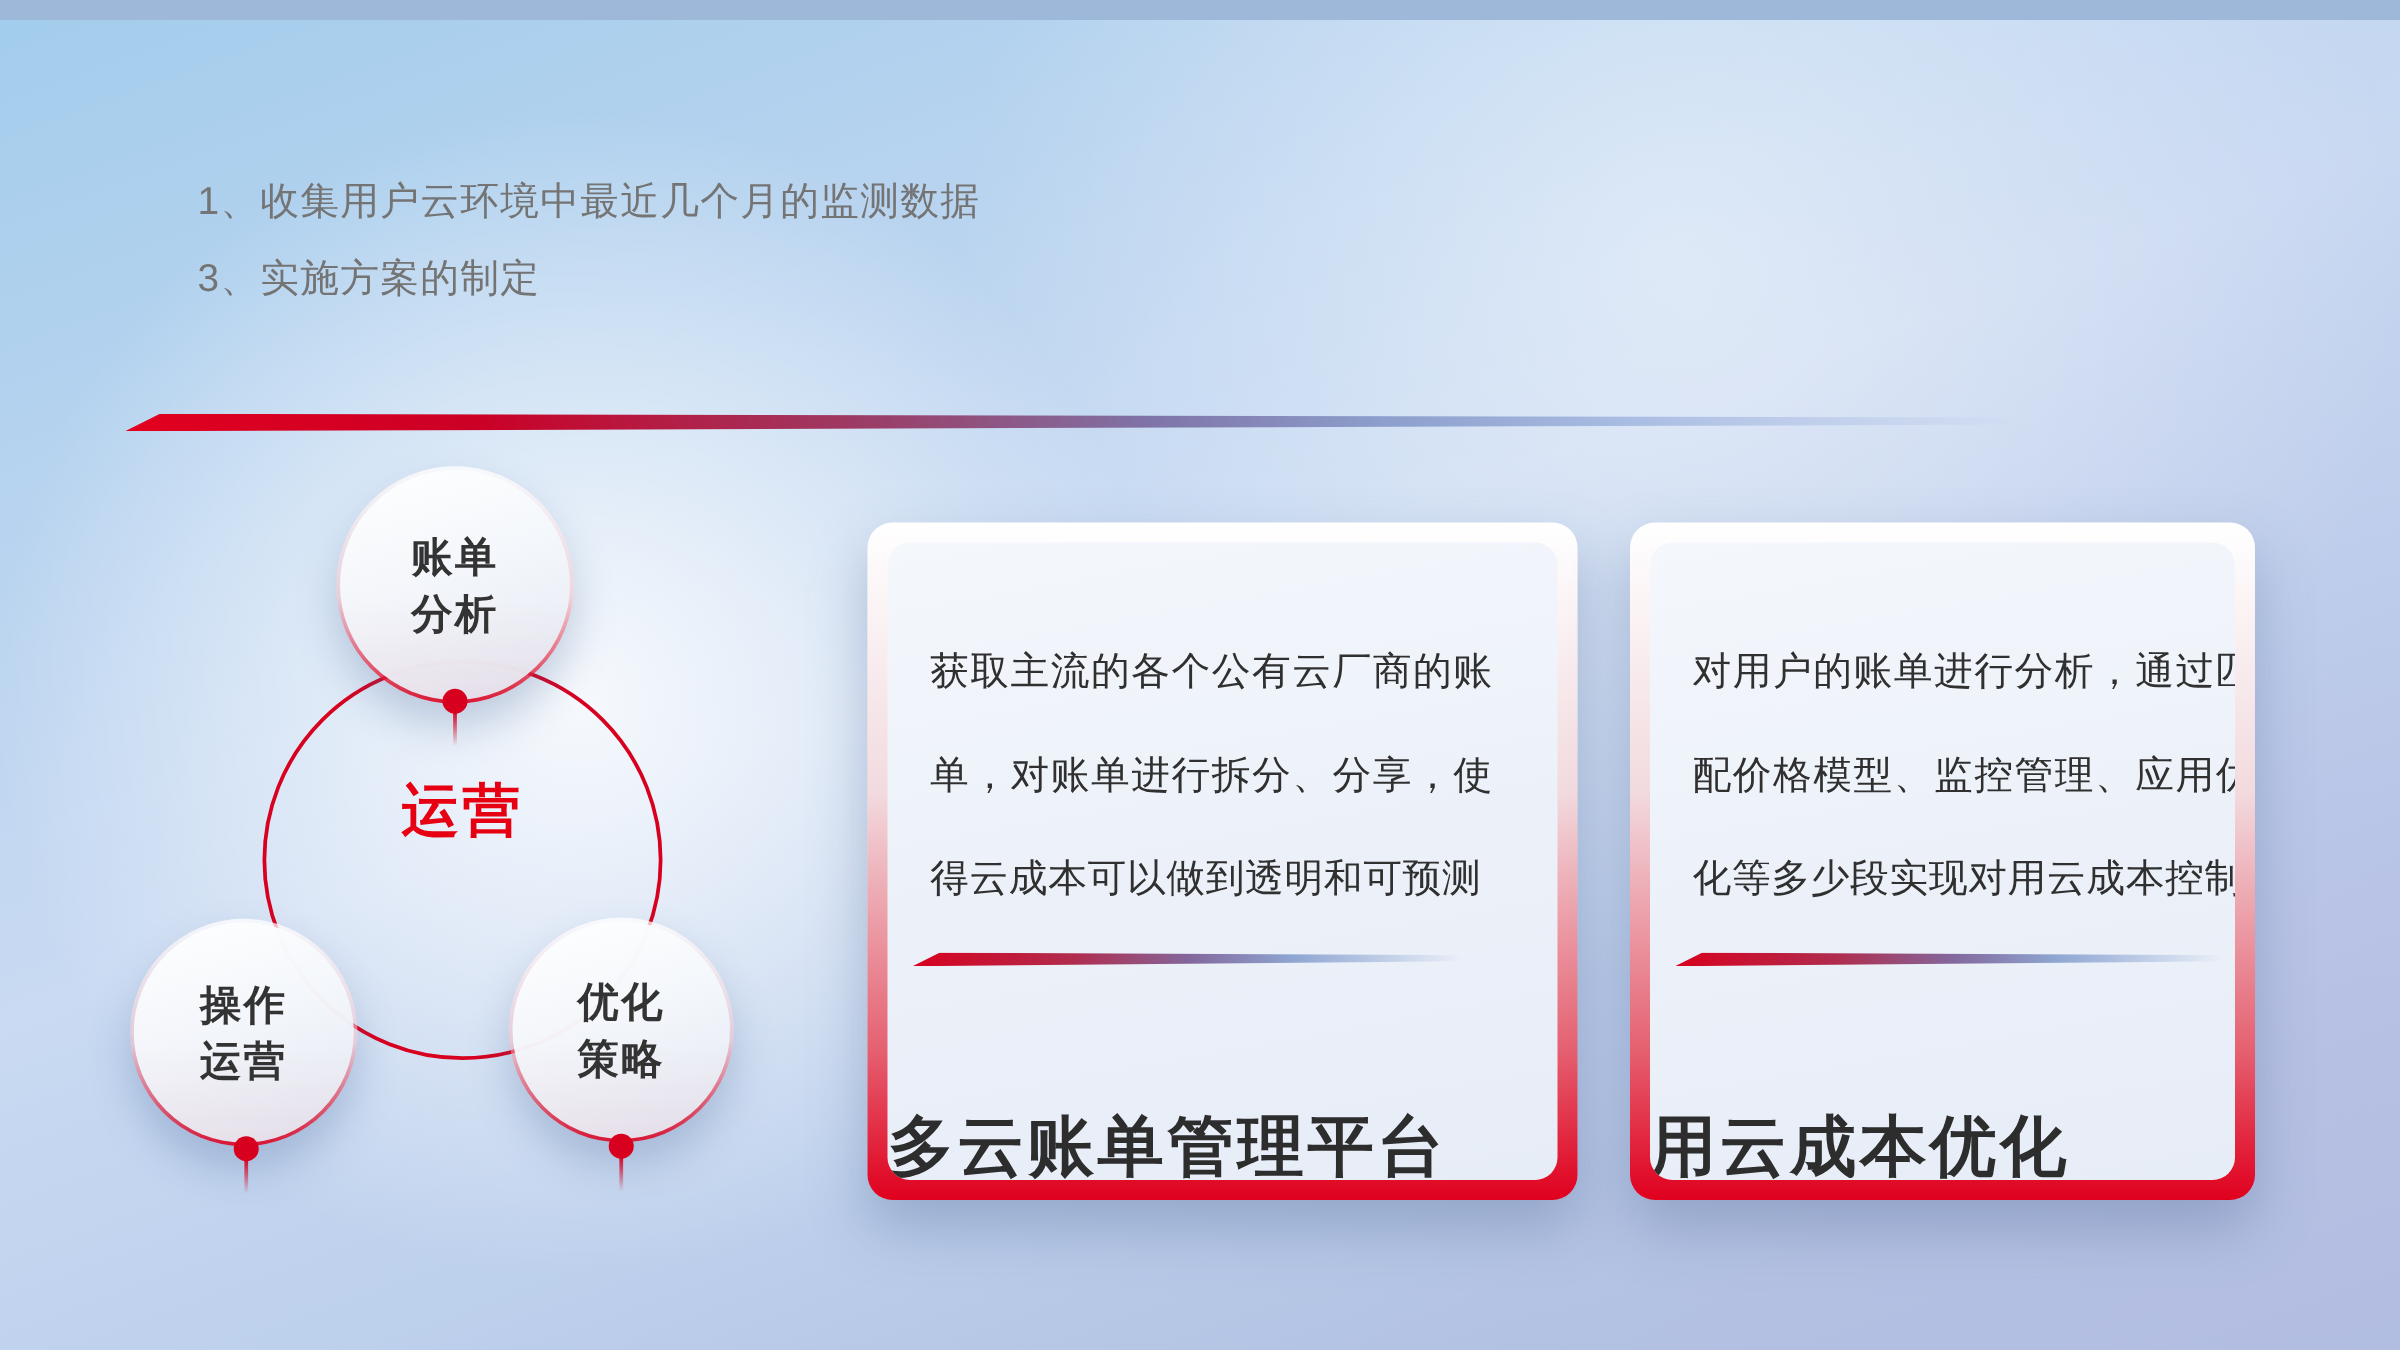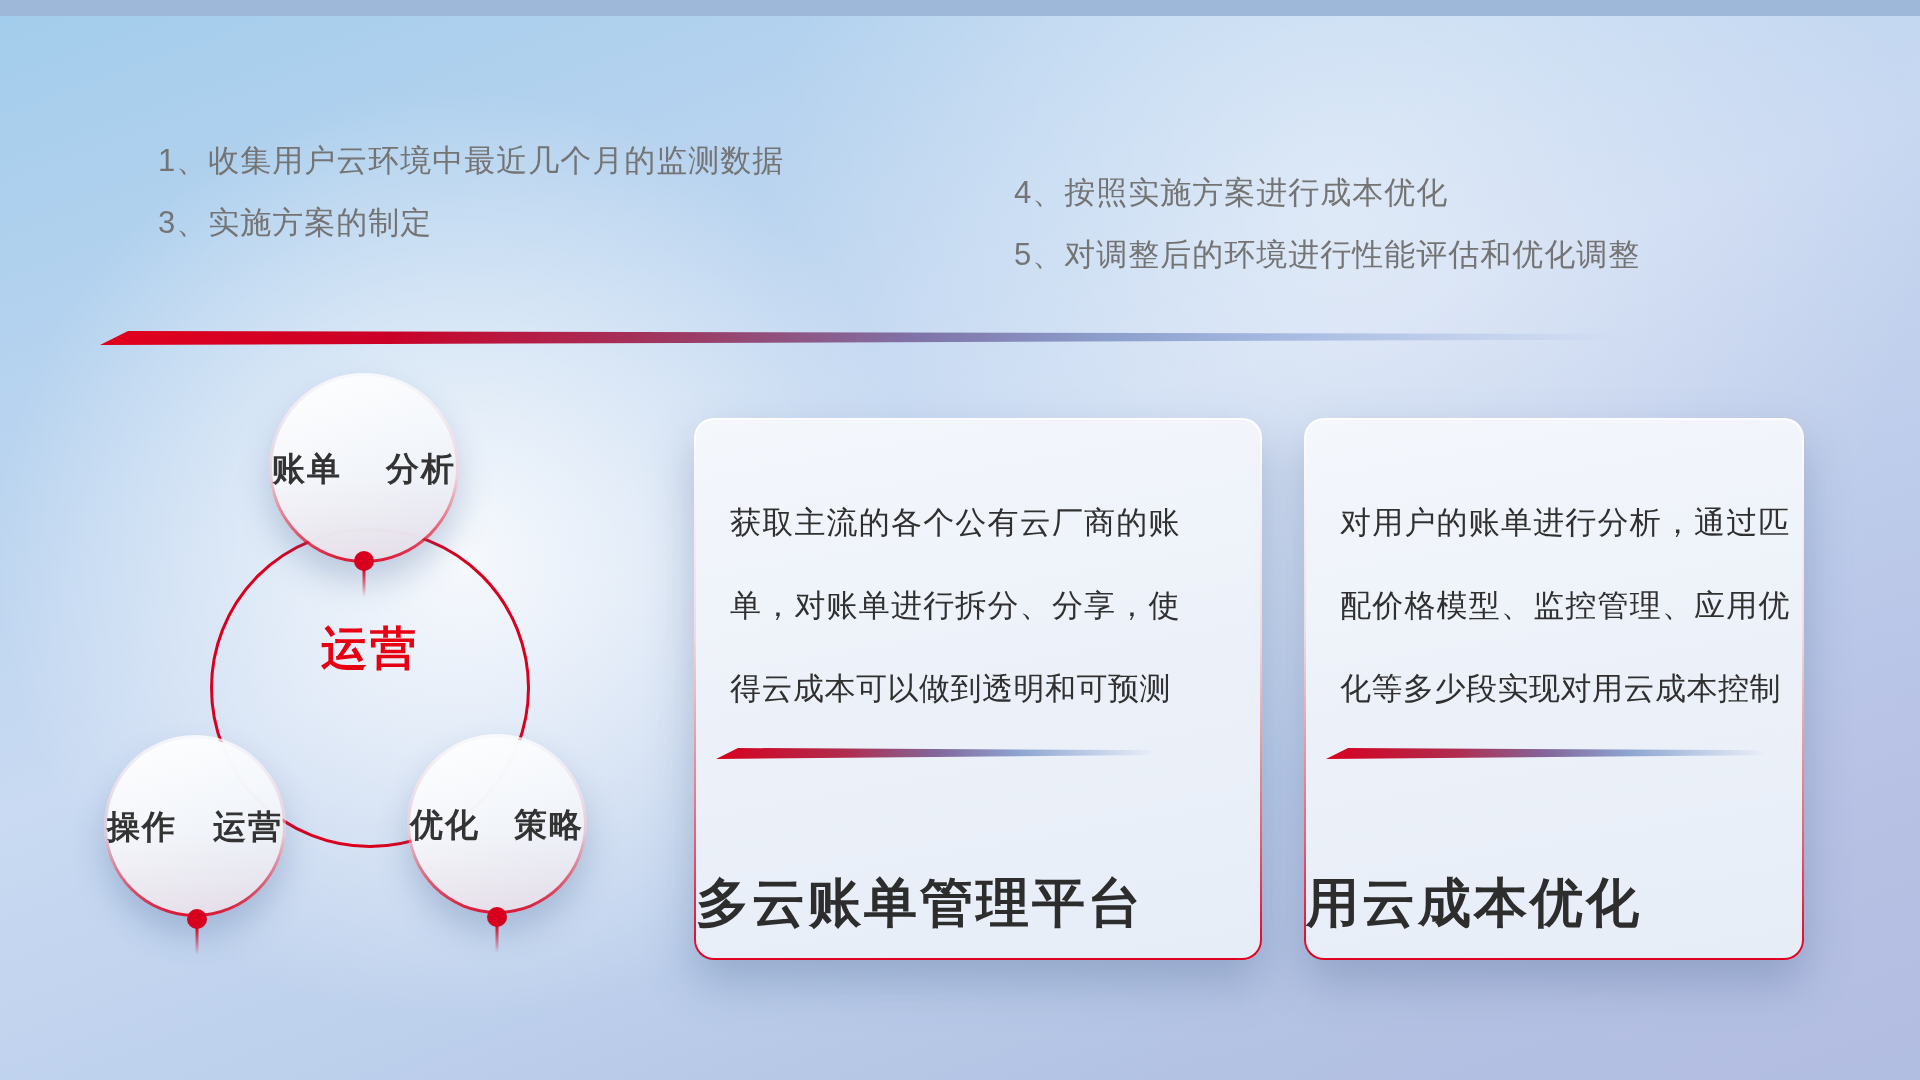--- a/index.html
+++ b/index.html
@@ -35,42 +35,42 @@
     letter-spacing:3px; color:#e60012;
   }
   .node {
     position:absolute; border-radius:50%; padding:3px; box-sizing:border-box; z-index:3;
     background:linear-gradient(180deg, rgba(255,255,255,0.75) 0%, rgba(240,185,195,0.55) 55%, rgba(216,0,31,0.9) 100%);
     box-shadow:0 18px 32px rgba(70,100,150,0.28);
   }
   .node-fill {
     width:100%; height:100%; border-radius:50%;
     background:linear-gradient(160deg, rgba(255,255,255,0.97) 0%, rgba(244,248,252,0.95) 45%, rgba(227,235,245,0.92) 100%);
-    display:flex; align-items:center; justify-content:space-between;
+    display:flex; flex-direction:column; align-items:center; justify-content:center;
   }
   .node-label { font-size:33px; font-weight:600; color:#333; line-height:45px; letter-spacing:2px; text-align:center; }
   .node-bill     { left:269px; top:357px; width:190px; height:190px; }
   .node-operate  { left:104px; top:719px; width:182px; height:182px; }
   .node-strategy { left:407px; top:718px; width:180px; height:180px; }
   .pin { position:absolute; width:22px; height:52px; z-index:4; }
   .pin::before {
     content:""; position:absolute; left:1px; top:0; width:20px; height:20px;
     border-radius:50%; background:#d8001f;
   }
   .pin::after {
     content:""; position:absolute; left:50%; top:18px; width:3px; height:28px;
     transform:translateX(-50%);
     background:linear-gradient(180deg,#d8001f 0%, rgba(216,0,31,0) 100%);
   }
   .pin-top   { left:353px; top:535px; }
   .pin-left  { left:186px; top:893px; }
   .pin-right { left:486px; top:891px; }
   
   .card {
-    position:absolute; top:402px; width:568px; height:542px; border-radius:20px; padding:2px;
+    position:absolute; top:402px; width:568px; height:542px; border-radius:20px; padding:16px;
     box-sizing:border-box;
     background:linear-gradient(180deg,#ffffff 0%,#f2dade 40%,#e56070 78%,#e0001e 100%);
     box-shadow:0 22px 45px rgba(80,105,150,0.35);
   }
   .card--billing { left:694px; }
   .card--cost    { left:1304px; width:500px; }
   .card-inner {
     position:relative; width:100%; height:100%; border-radius:18px; overflow:hidden;
     background:linear-gradient(170deg,#f4f7fc 0%,#ecf1f9 50%,#e7edf7 100%);
   }
@@ -92,24 +92,20 @@
 </head>
 <body>
 
 <div class="slide">
 
   <div class="steps steps-left">
     <div class="step-item">1、收集用户云环境中最近几个月的监测数据</div>
     <div class="step-item">3、实施方案的制定</div>
   </div>
 
-  <div class="steps steps-right">
-    <div class="step-item">4、按照实施方案进行成本优化</div>
-    <div class="step-item">5、对调整后的环境进行性能评估和优化调整</div>
-  </div>
 
   <div class="main-divider"></div>
 
   <div class="cycle-ring"></div>
 
   <div class="cycle-center">
     <div>运营</div>
   </div>
 
   <div class="node node-bill">

